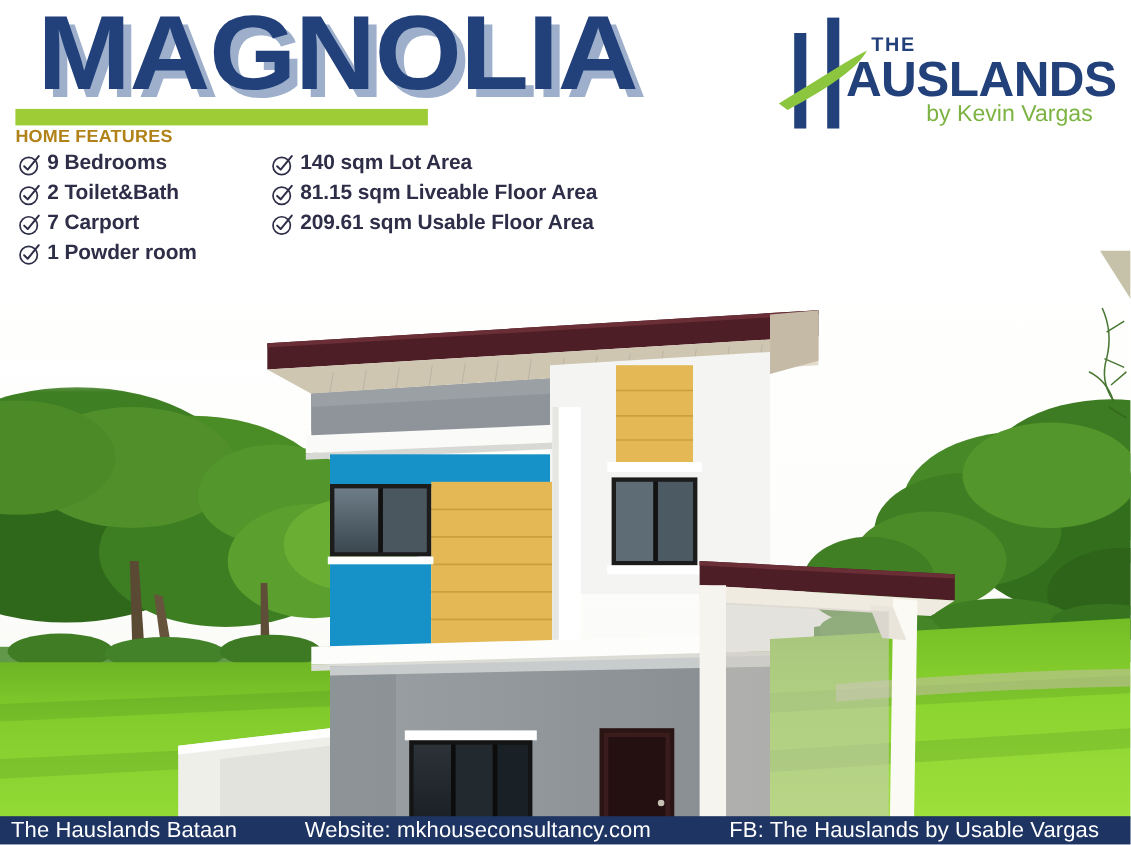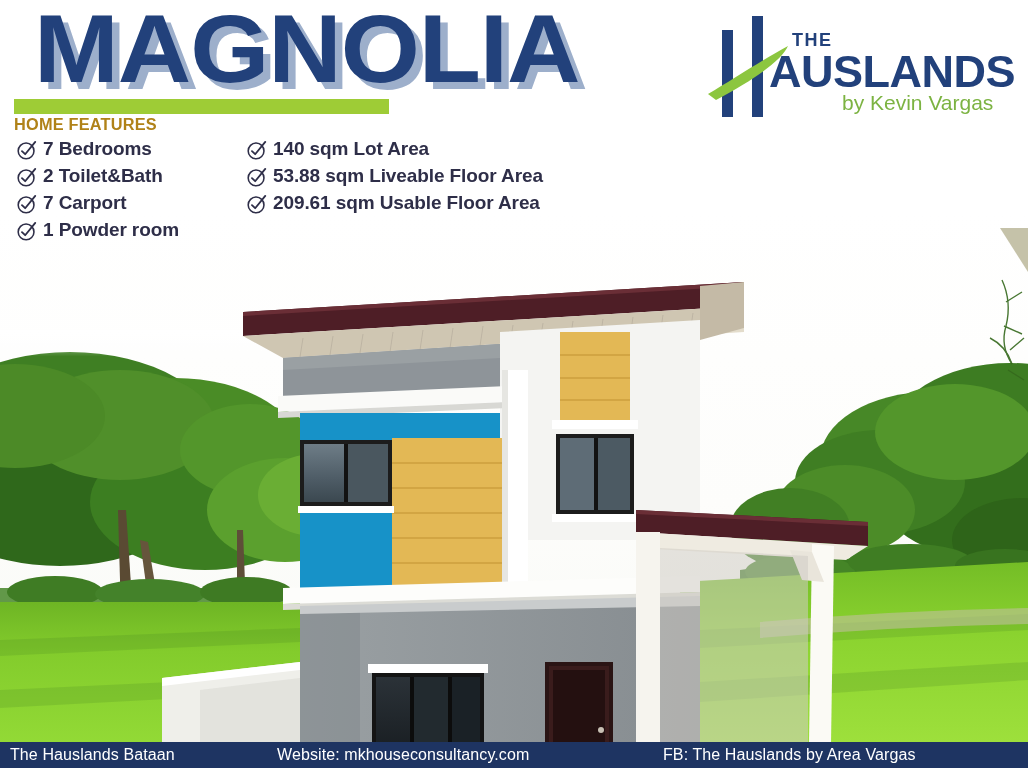--- a/index.html
+++ b/index.html
@@ -56,21 +56,21 @@
   
   .scene{position:absolute;left:0;top:210px;width:1028px;height:535px;overflow:hidden;z-index:5;}
   .scene svg{display:block;width:1028px;height:535px;}
 
   
   .footer{
     position:absolute;left:0;bottom:0;width:1028px;height:26px;
     background:#1E3462;z-index:60;
   }
   .footer .f-item{
-    position:absolute;top:2px;color:#ffffff;font-size:16px;
+    position:absolute;top:2px;color:#ffffff;font-size:20px;
     line-height:22px;white-space:nowrap;letter-spacing:.1px;
   }
   .f1{left:10px;}
   .f2{left:277px;text-align:center;}
   .f3{left:663px;}
 </style>
 </head>
 <body>
 
 <div class="page">
@@ -102,21 +102,21 @@
   <div class="features">
 
     <div class="col col-left">
       <div class="feat">
         <span class="chk">
           <svg width="22" height="22" viewBox="0 0 24 24">
             <circle cx="11" cy="13" r="8.6" fill="none" stroke="#2E2E48" stroke-width="1.7"></circle>
             <path d="M6.5 13.2 L10 16.6 L21 3.2" fill="none" stroke="#2E2E48" stroke-width="2" stroke-linecap="round" stroke-linejoin="round"></path>
           </svg>
         </span>
-        <span class="txt">7 Bedrooms</span>
+        <span class="txt">9 Bedrooms</span>
       </div>
       <div class="feat">
         <span class="chk">
           <svg width="22" height="22" viewBox="0 0 24 24">
             <circle cx="11" cy="13" r="8.6" fill="none" stroke="#2E2E48" stroke-width="1.7"></circle>
             <path d="M6.5 13.2 L10 16.6 L21 3.2" fill="none" stroke="#2E2E48" stroke-width="2" stroke-linecap="round" stroke-linejoin="round"></path>
           </svg>
         </span>
         <span class="txt">2 Toilet&amp;Bath</span>
       </div>
@@ -150,21 +150,21 @@
         </span>
         <span class="txt">140 sqm Lot Area</span>
       </div>
       <div class="feat">
         <span class="chk">
           <svg width="22" height="22" viewBox="0 0 24 24">
             <circle cx="11" cy="13" r="8.6" fill="none" stroke="#2E2E48" stroke-width="1.7"></circle>
             <path d="M6.5 13.2 L10 16.6 L21 3.2" fill="none" stroke="#2E2E48" stroke-width="2" stroke-linecap="round" stroke-linejoin="round"></path>
           </svg>
         </span>
-        <span class="txt">53.88 sqm Liveable Floor Area</span>
+        <span class="txt">81.15 sqm Liveable Floor Area</span>
       </div>
       <div class="feat">
         <span class="chk">
           <svg width="22" height="22" viewBox="0 0 24 24">
             <circle cx="11" cy="13" r="8.6" fill="none" stroke="#2E2E48" stroke-width="1.7"></circle>
             <path d="M6.5 13.2 L10 16.6 L21 3.2" fill="none" stroke="#2E2E48" stroke-width="2" stroke-linecap="round" stroke-linejoin="round"></path>
           </svg>
         </span>
         <span class="txt">209.61 sqm Usable Floor Area</span>
       </div>
@@ -421,16 +421,16 @@
         </g>
 
         <path d="M0 560 L300 548 L300 580 L0 592 Z" fill="#6FB823" opacity=".9"></path>
       </g>
     </svg>
   </div>
 
   <div class="footer">
     <span class="f-item f1">The Hauslands Bataan</span>
     <span class="f-item f2">Website: mkhouseconsultancy.com</span>
-    <span class="f-item f3">FB: The Hauslands by Area Vargas</span>
+    <span class="f-item f3">FB: The Hauslands by Usable Vargas</span>
   </div>
 
 </div>
 
 </body></html>

